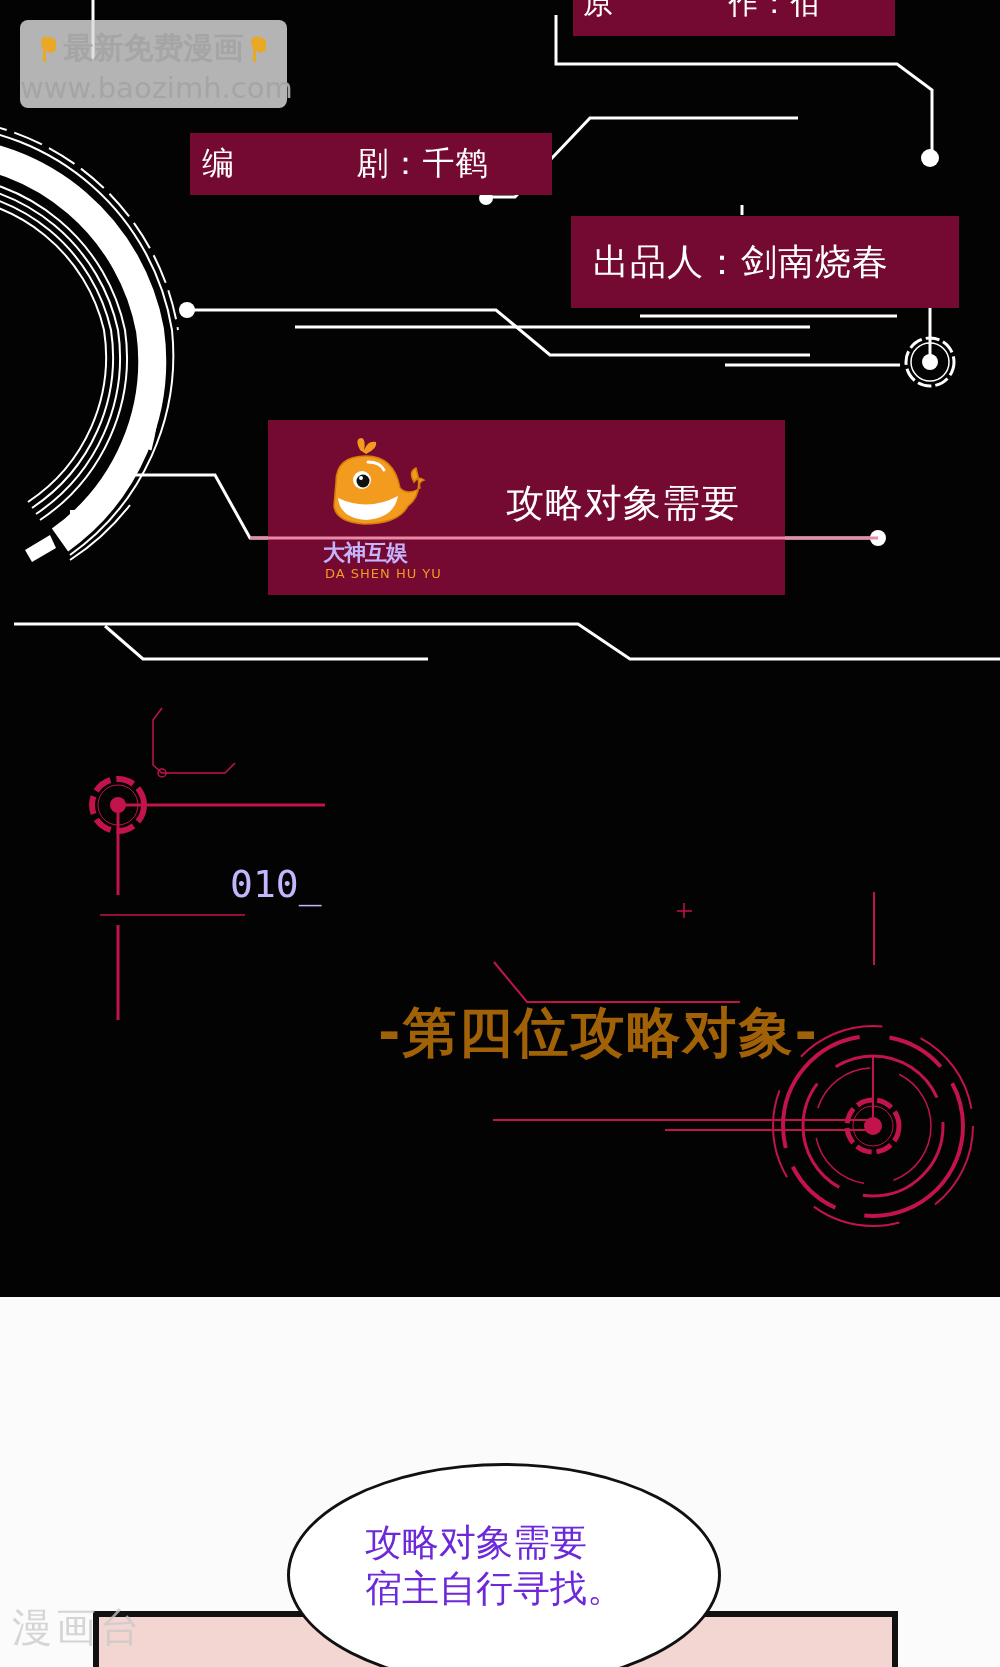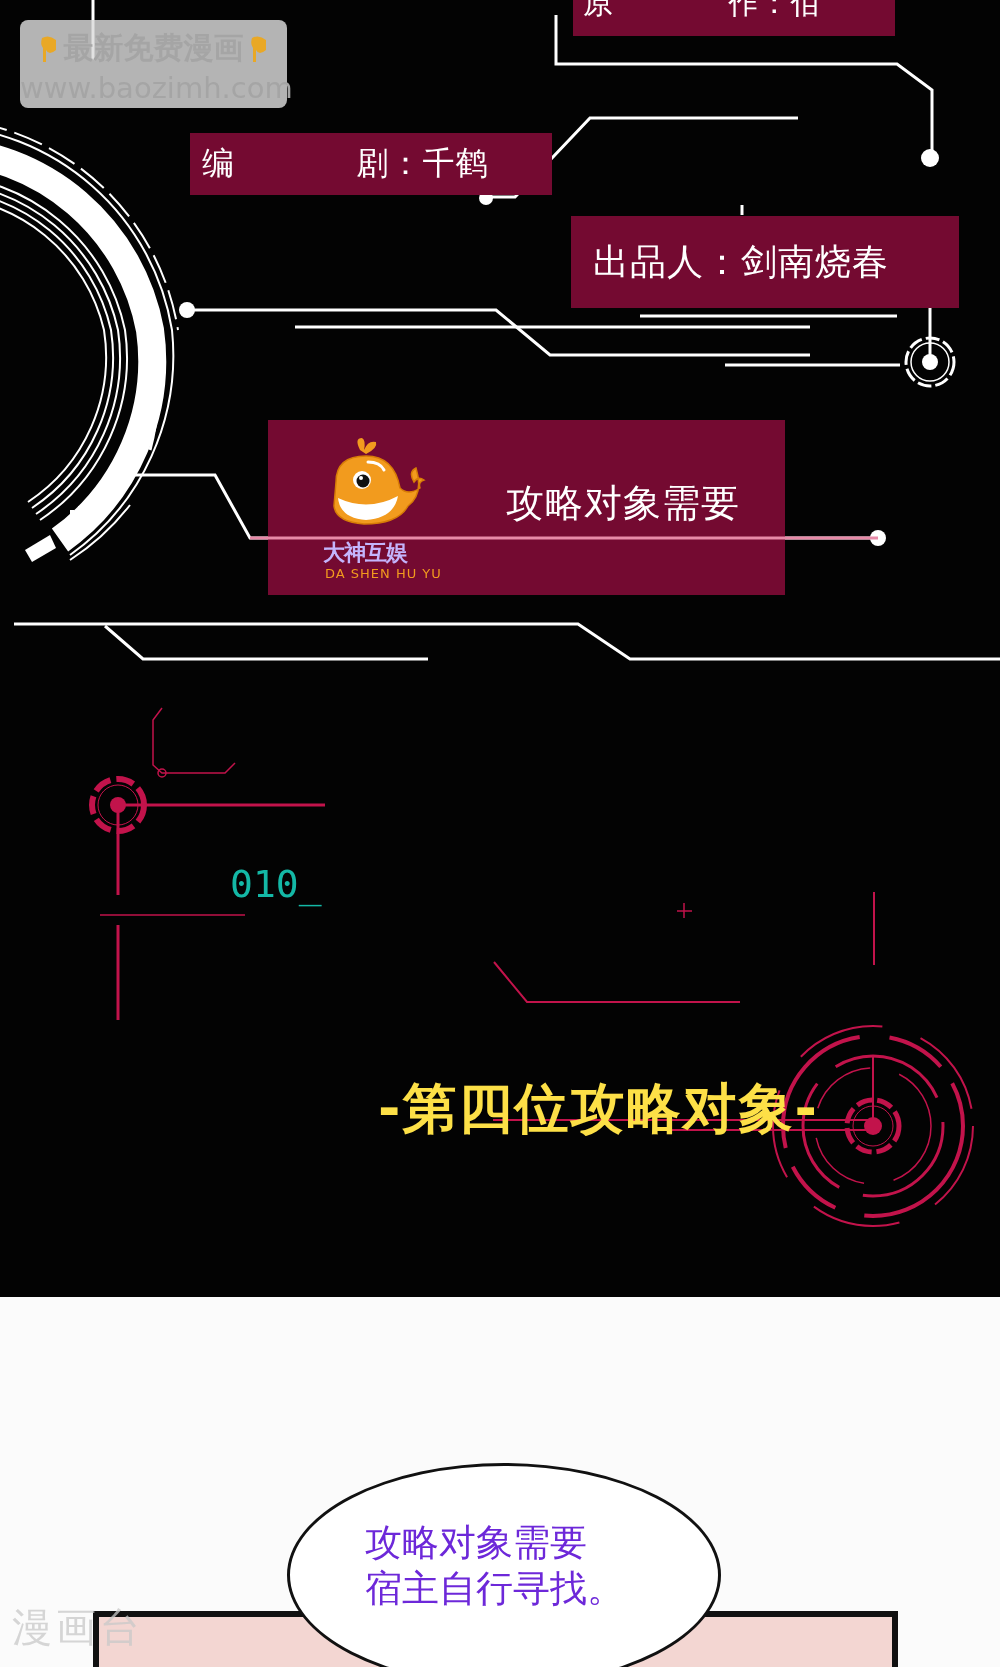--- a/index.html
+++ b/index.html
@@ -35,25 +35,25 @@
   .logo-en { position: absolute; left: 57px; top: 146px; font-size: 13px; color: #f29b1e; letter-spacing: 1px; }
   .watermark-top {
     position: absolute; left: 20px; top: 20px; width: 267px; height: 88px;
     background: rgba(220,220,220,0.82); border-radius: 8px;
     color: #a5a5a5; text-align: center;
   }
   .watermark-top .line1 { font-size: 30px; font-weight: bold; margin-top: 8px; display: flex; justify-content: center; align-items: center; gap: 4px; }
   .watermark-top .line2 { font-size: 29px; margin-top: 2px; }
   .hand { display: inline-block; width: 22px; height: 30px; }
   .code-010 {
-    position: absolute; left: 230px; top: 862px; color: #14b8a6;
+    position: absolute; left: 230px; top: 862px; color: #c4b5fd;
     font-family: "DejaVu Sans Mono", "Liberation Mono", monospace; font-size: 38px;
   }
   .target-title {
-    position: absolute; left: 378px; top: 1073px; color: #fde047;
+    position: absolute; left: 378px; top: 997px; color: #a16207;
     font-size: 54px; font-weight: bold; letter-spacing: 2px; white-space: nowrap;
   }
   .speech-bubble {
     position: absolute; left: 287px; top: 1463px; width: 428px; height: 218px;
     background: #ffffff; border: 3px solid #111; border-radius: 50%; z-index: 3;
   }
   .speech-text {
     position: absolute; left: 365px; top: 1520px; font-size: 37px; color: #6d28d9;
     line-height: 46px; z-index: 4; white-space: pre;
   }

